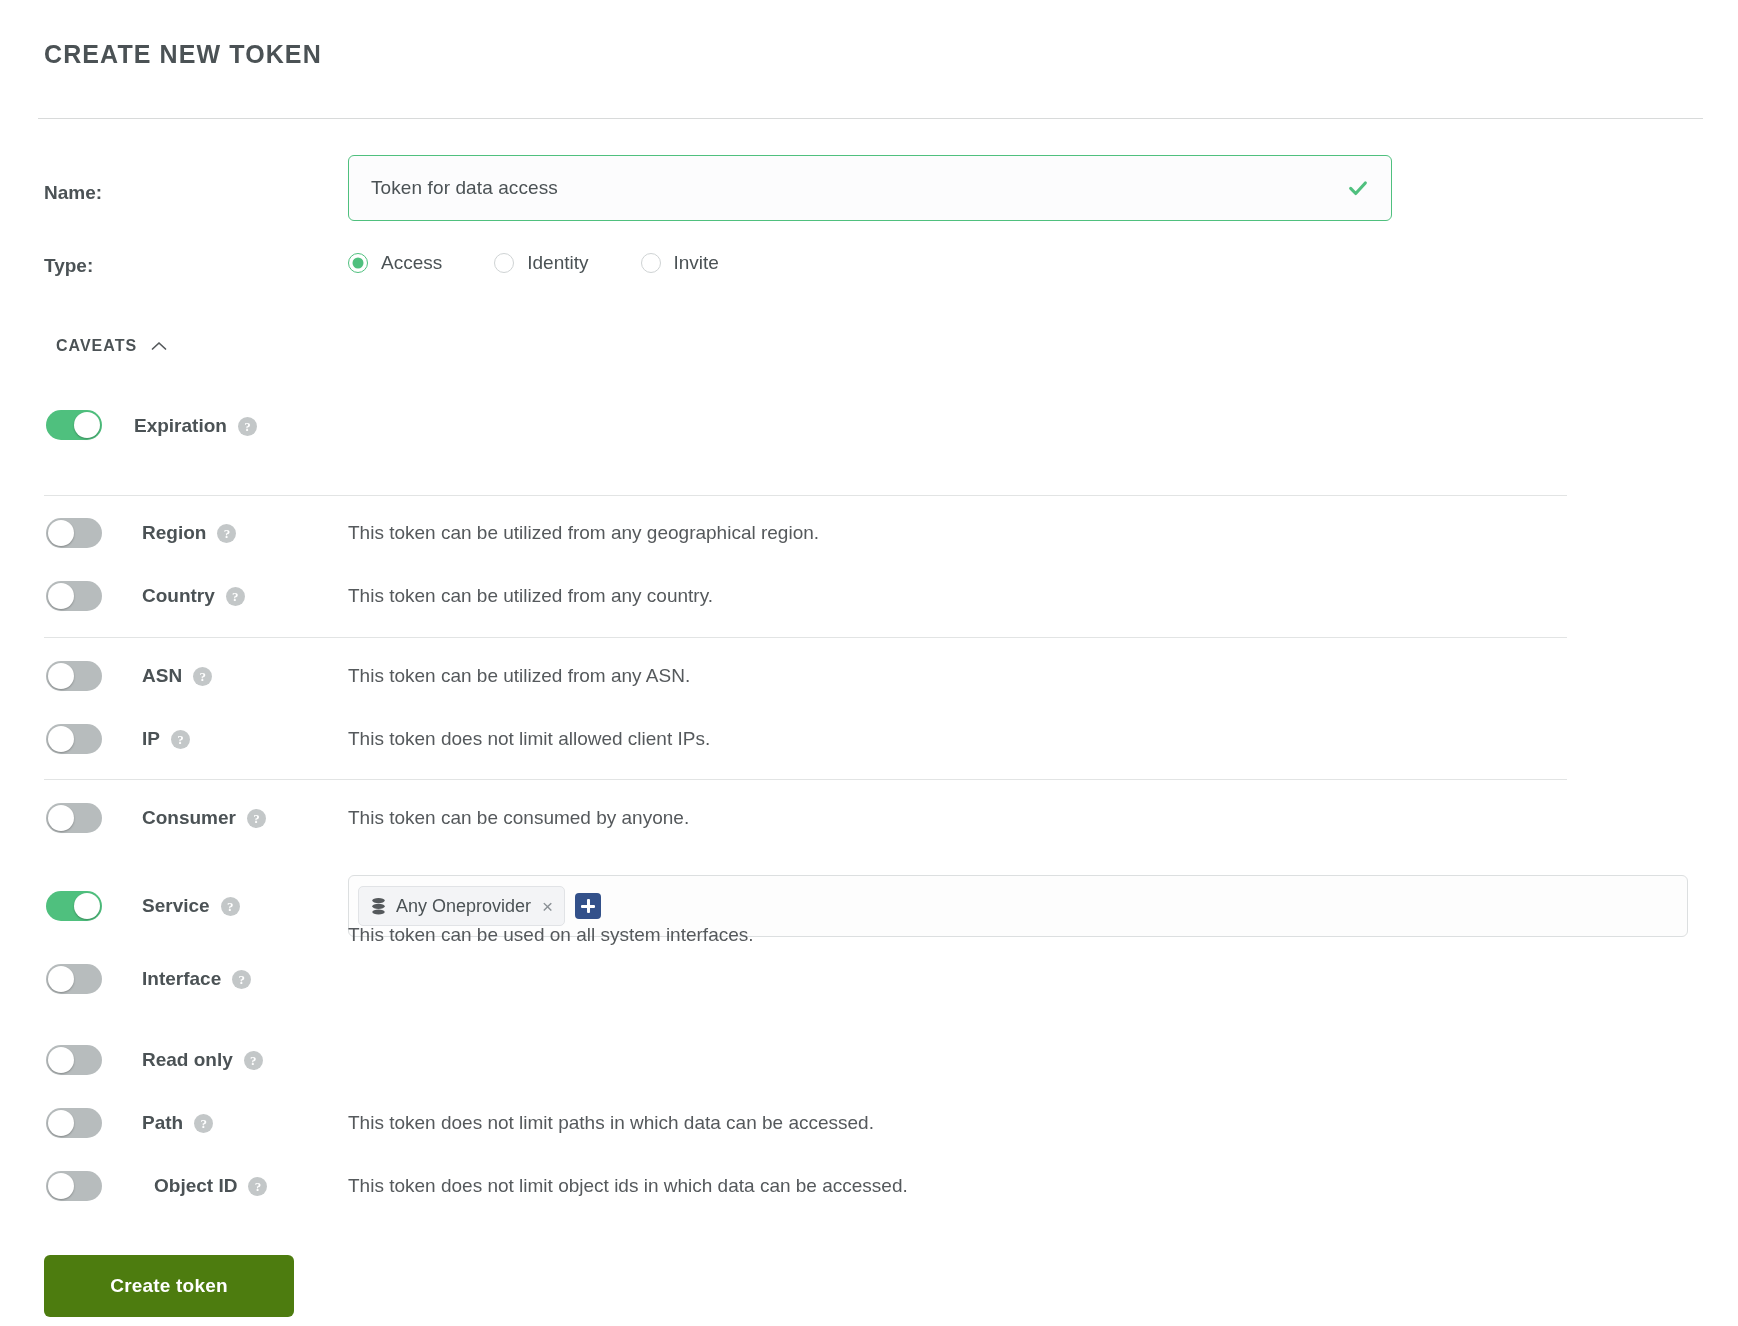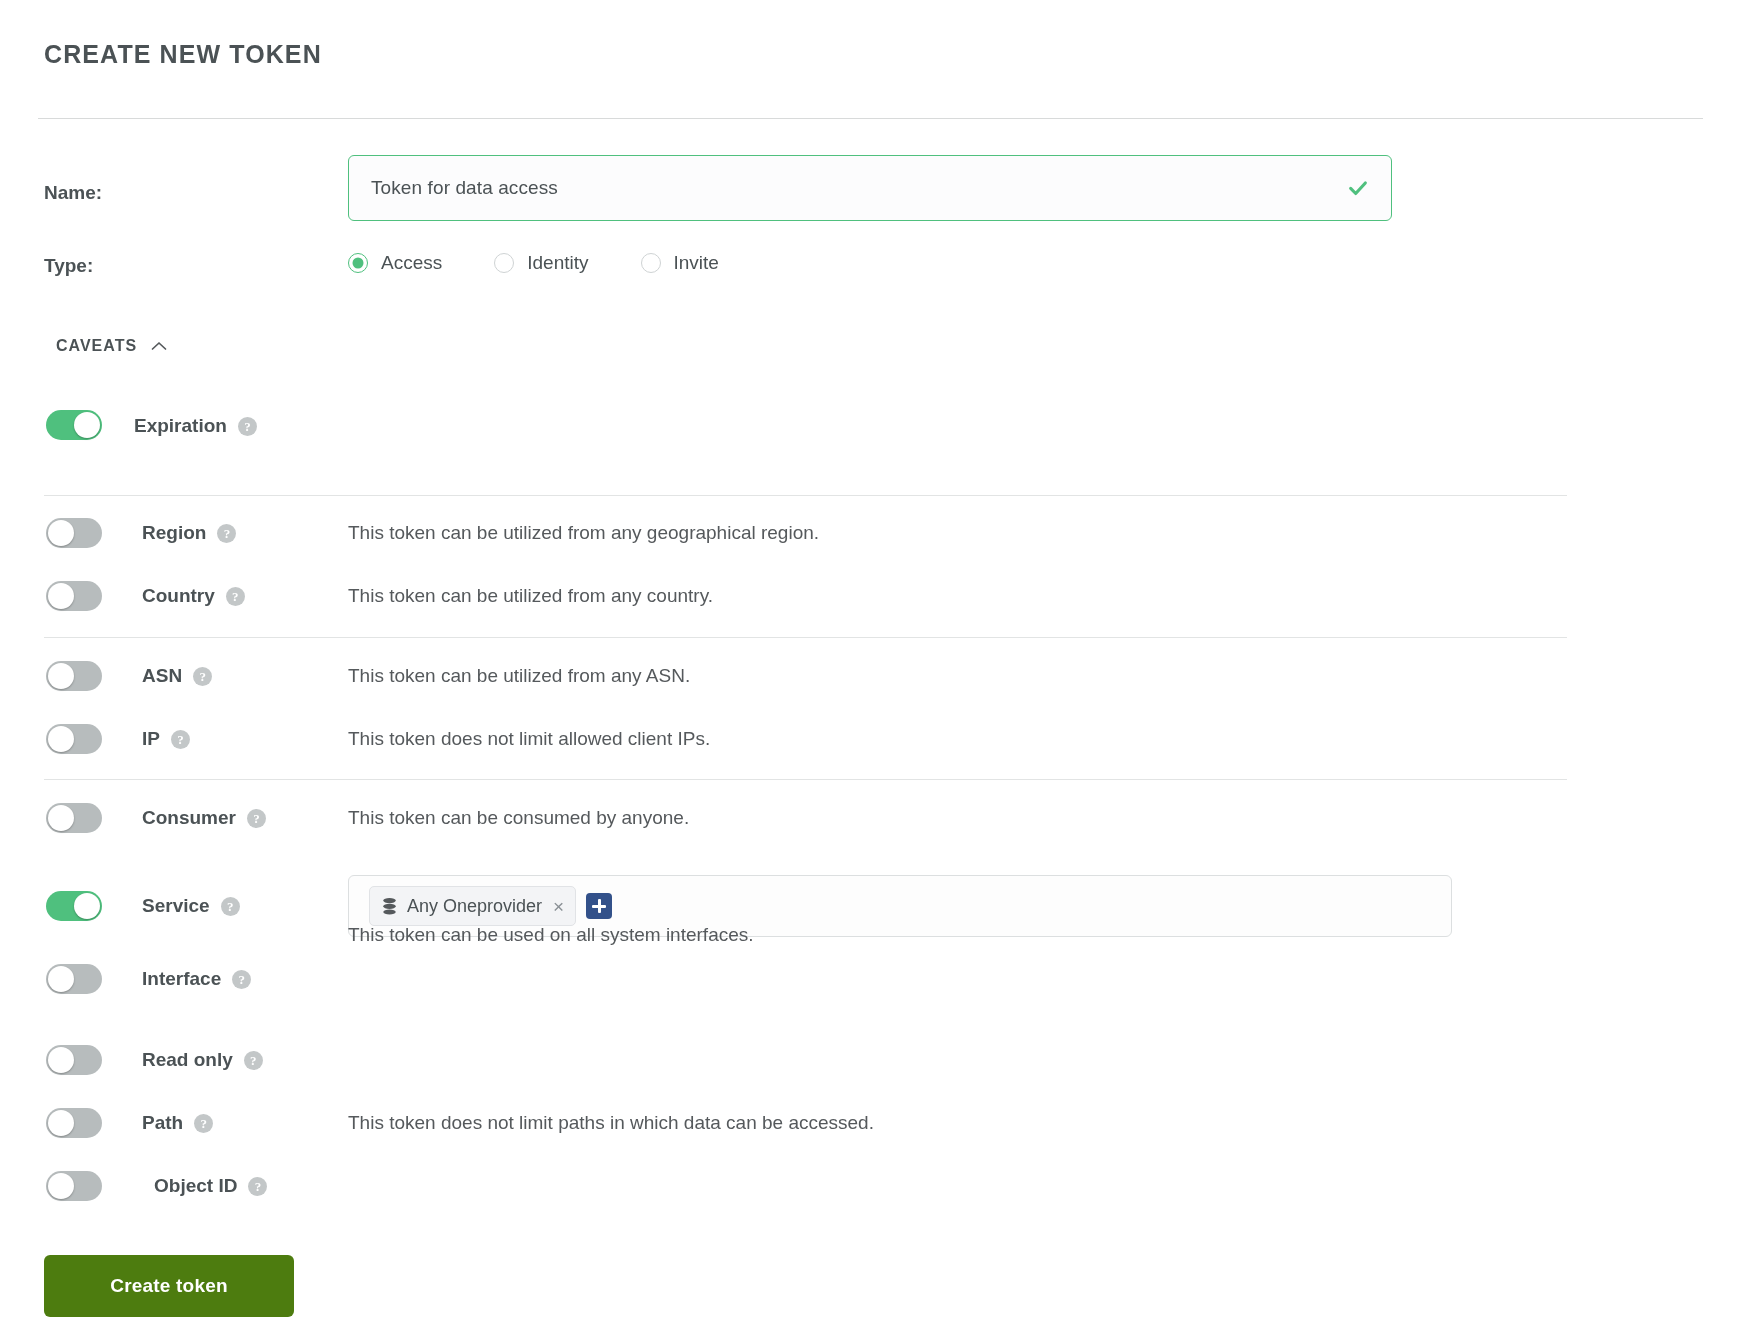--- a/index.html
+++ b/index.html
@@ -206,29 +206,29 @@
     width: 1523px;
     height: 1px;
     background: #e2e4e4;
   }
 
   
   .tags-box {
     position: absolute;
     left: 348px;
     top: 875px;
-    width: 1104px;
+    width: 1340px;
     height: 62px;
     box-sizing: border-box;
     background: #fdfdfd;
     border: 1px solid #dcdfe0;
     border-radius: 6px;
     display: flex;
     align-items: center;
-    padding: 0 20px;
+    padding: 0 9px;
   }
   .tag {
     display: flex;
     align-items: center;
     background: #f3f4f6;
     border: 1px solid #e1e3e6;
     border-radius: 5px;
     height: 38px;
     padding: 0 11px;
     margin-right: 10px;
@@ -415,16 +415,17 @@
     <span>Path</span><span class="help">?</span>
   </div>
   <div class="desc" style="top:1112px;">This token does not limit paths in which data can be accessed.</div>
 
   <div class="toggle off" style="left:46px; top:1171px;">
     <span class="knob"></span>
   </div>
   <div class="row-label" style="left:154px; top:1175px;">
     <span>Object ID</span><span class="help">?</span>
   </div>
+  <div class="desc" style="top:1175px;">This token does not limit object ids in which data can be accessed.</div>
 
   <button class="create-btn">Create token</button>
 
 </div>
 
 </body></html>

